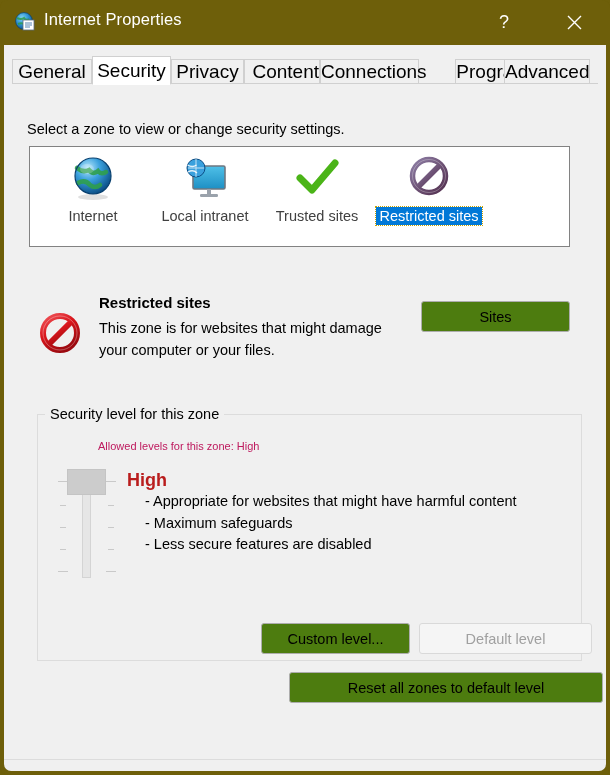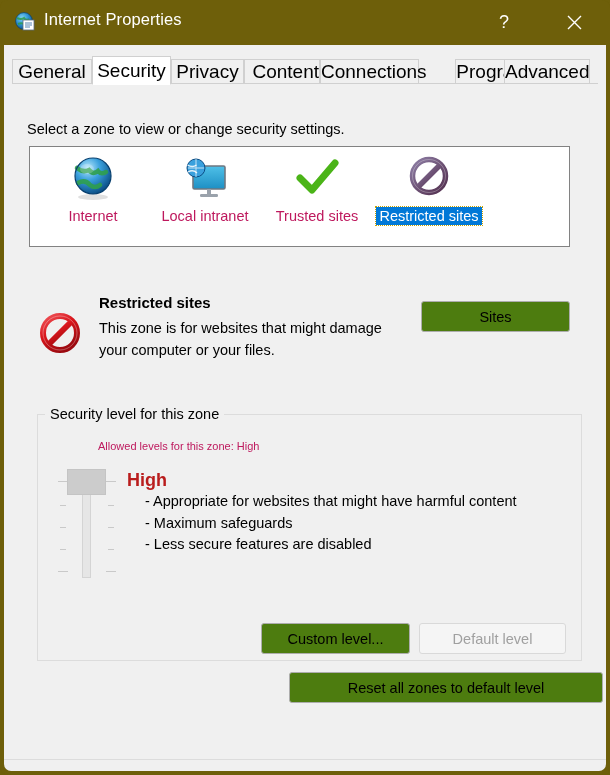--- a/index.html
+++ b/index.html
@@ -136,21 +136,21 @@
   }
   .zone-icon {
     height: 48px;
     margin: 0 auto;
     display: block;
   }
   .zone-label {
     display: inline-block;
     margin-top: 5px;
     font-size: 14.5px;
-    color: #be185d;
+    color: #404040;
     padding: 1px 3px;
     white-space: nowrap;
   }
   .zone-item.selected .zone-label {
     background: #0078d7;
     color: #ffffff;
     outline: 1px dotted #c8a200;
   }
 
   
@@ -192,21 +192,21 @@
     white-space: nowrap;
   }
   .btn.disabled {
     background: #f5f5f5;
     border: 1px solid #d9d9d9;
     color: #a0a0a0;
   }
 
   #sites-btn        { left: 417px; top: 256px;  width: 149px; height: 31px; }
   #custom-level-btn { left: 257px; top: 578px;  width: 149px; height: 31px; }
-  #default-level-btn{ left: 415px; top: 578px;  width: 147px; height: 31px; }
+  #default-level-btn{ left: 415px; top: 578px;  width: 173px; height: 31px; }
   #reset-btn        { left: 277px; top: 627px;  width: 314px; height: 31px; margin-left: 8px; }
 
   
   #seclevel-group {
     position: absolute;
     left: 33px; top: 369px;
     width: 545px; height: 247px;
     box-sizing: border-box;
     border: 1px solid #dcdcdc;
     background: transparent;

